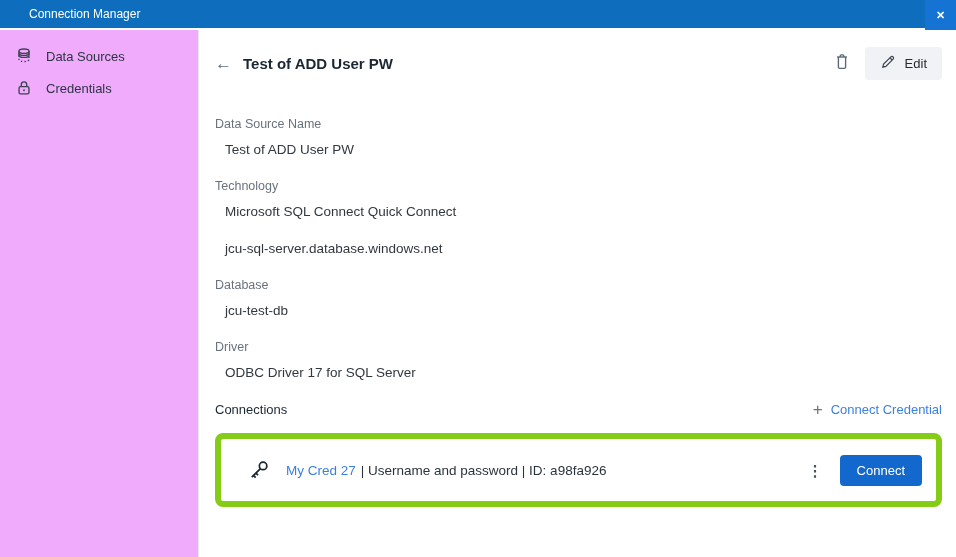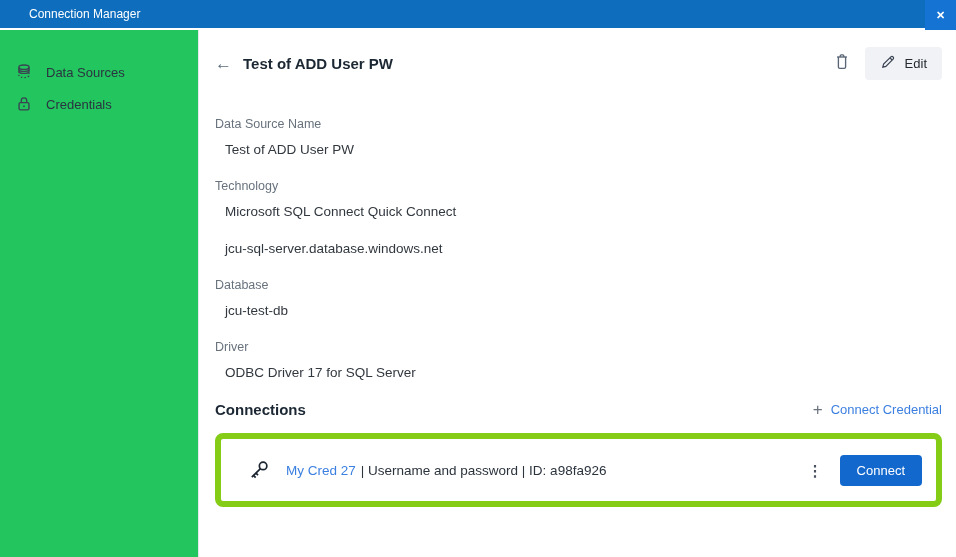--- a/index.html
+++ b/index.html
@@ -9,22 +9,22 @@
 
   
   .titlebar { position:absolute; top:0; left:0; right:0; height:28px; background:#0e6dbd;
               display:flex; align-items:center; padding-left:29px; }
   .titlebar-title { color:#fff; font-size:12px; }
   .close-btn { position:absolute; right:0; top:0; width:31px; height:30px; background:#1573d4;
                border:none; color:#fff; font-size:11px; font-weight:700; cursor:pointer;
                display:flex; align-items:center; justify-content:center; }
 
   
-  .sidebar { position:absolute; top:30px; left:0; bottom:0; width:199px; background:#22c55e;
-             border-right:1px solid #e4e7ec; padding-top:26px; }
+  .sidebar { position:absolute; top:30px; left:0; bottom:0; width:199px; background:#f0abfc;
+             border-right:1px solid #e4e7ec; padding-top:10px; }
   .side-item { height:32px; display:flex; align-items:center; gap:13px; padding:0 15px;
                font-size:13px; color:#2b3440; cursor:pointer; }
   .side-item .icon { display:flex; width:18px; justify-content:center; }
   .side-item svg { stroke:#3b4352; fill:none; stroke-width:1.5; }
 
   
   .main { position:absolute; top:30px; left:200px; right:0; bottom:0; background:#fff;
           padding:0 14px 0 15px; }
   .page-header { display:flex; align-items:center; margin-top:18px; height:30px; }
   .back { color:#5a6b7b; font-size:17px; line-height:1; cursor:pointer; margin-right:11px; background:none; border:none; }
@@ -37,21 +37,21 @@
   .edit-btn svg { stroke:#3b4352; }
 
   
   .fields { margin-top:38px; }
   .field { margin-bottom:20px; }
   .field-label { font-size:12.5px; color:#68727d; margin-bottom:9px; line-height:16px; }
   .field-value { font-size:13.5px; color:#32383f; padding-left:10px; line-height:17px; }
 
   
   .connections-header { display:flex; align-items:center; justify-content:space-between; margin-top:18px; }
-  .connections-title { font-size:15px; font-weight:700; color:#1b2733; }
+  .connections-title { font-size:13px; font-weight:400; color:#1b2733; }
   .add-link { display:flex; align-items:center; gap:8px; color:#3b7fe0; font-size:13px;
               cursor:pointer; text-decoration:none; background:none; border:none; }
   .plus { color:#6b7280; font-size:17px; font-weight:400; line-height:1; }
 
   .cred-card { margin-top:15px; height:74px; border:6px solid #84cc16; border-radius:8px;
                display:flex; align-items:center; padding:0 14px 0 26px; background:#fff; }
   .key-icon { display:flex; margin-right:16px; }
   .key-icon svg { stroke:#1b2430; fill:none; stroke-width:1.8; }
   .cred-name { color:#3b7fe0; font-size:13.5px; cursor:pointer; }
   .cred-details { color:#2b333d; font-size:13.5px; margin-left:5px; }

